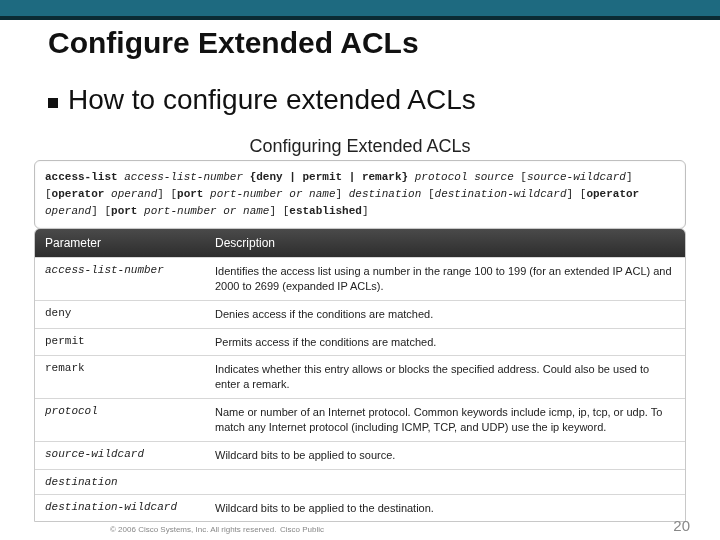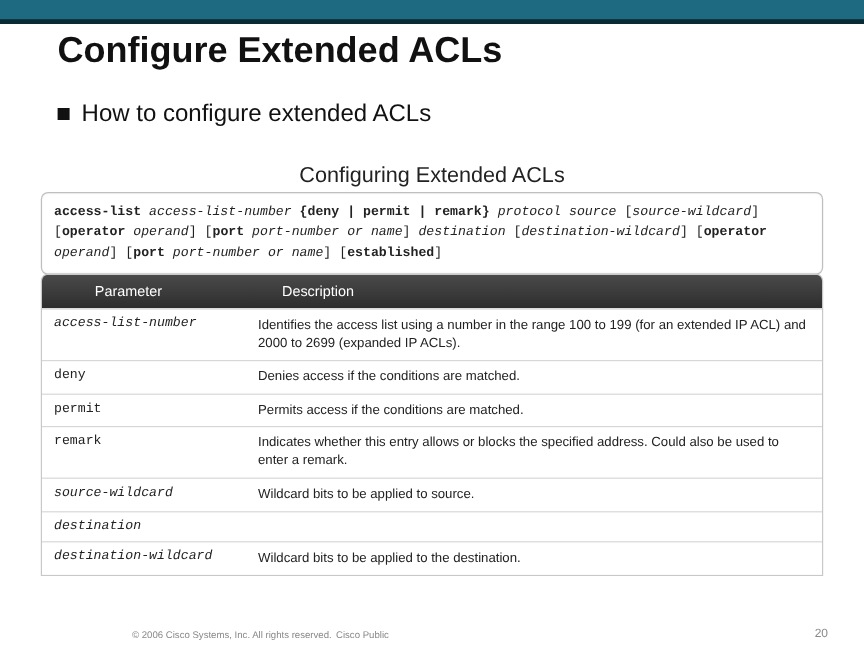--- a/index.html
+++ b/index.html
@@ -1,41 +1,41 @@
 <!DOCTYPE html>
 <html><head>
 <meta charset="utf-8">
 <style>
   * { margin: 0; padding: 0; box-sizing: border-box; }
   html, body { width: 720px; height: 540px; background: #fff; font-family: Arial, Helvetica, sans-serif; overflow: hidden; }
   .slide { width: 720px; height: 540px; position: relative; }
   .accent-bar { position: absolute; top: 0; left: 0; right: 0; height: 20px; background: #1e6a80; border-bottom: 4px solid #0b2b34; }
   .title { position: absolute; top: 26px; left: 48px; font-size: 30px; font-weight: bold; color: #111; }
-  .subtitle-row { position: absolute; top: 84px; left: 48px; font-size: 20px; color: #111; }
+  .subtitle-row { position: absolute; top: 84px; left: 48px; font-size: 28px; color: #111; }
   .bullet { display: inline-block; width: 10px; height: 10px; background: #111; margin-right: 10px; vertical-align: 1px; }
 
   .panel-title { position: absolute; top: 136px; left: 0; right: 0; text-align: center; font-family: Arial, sans-serif; font-size: 18px; color: #222; }
 
   .syntax-box { position: absolute; top: 160px; left: 34px; right: 34px; border: 1px solid #bfbfbf; border-radius: 6px; padding: 8px 10px; background: #fff; font-family: "Courier New", monospace; font-size: 11px; line-height: 1.55; color: #222; box-shadow: inset 0 0 2px rgba(0,0,0,0.08); }
   .kw { font-weight: bold; }
   .it { font-style: italic; }
 
   .param-table { position: absolute; top: 228px; left: 34px; right: 34px; border: 1px solid #c8c8c8; border-radius: 6px 6px 0 0; overflow: hidden; background: #fff; font-size: 11px; }
   .param-head { display: flex; background: linear-gradient(#4a4a4a,#2d2d2d); color: #fff; font-family: Arial, sans-serif; font-size: 12px; }
-  .param-head .c1 { width: 170px; padding: 7px 24px; margin-left: 20px; }
+  .param-head .c1 { width: 170px; padding: 7px 10px; }
   .param-head .c2 { flex: 1; padding: 7px 10px; }
   .param-row { display: flex; border-top: 1px solid #d7d7d7; background: #fff; }
   .param-row .c1 { width: 170px; padding: 6px 10px; font-family: "Courier New", monospace; font-style: italic; color: #222; }
   .param-row .c1.kwcell { font-style: normal; font-weight: normal; }
   .param-row .c2 { flex: 1; padding: 6px 10px; font-family: Arial, sans-serif; color: #222; line-height: 1.35; }
 
   .footer { position: absolute; bottom: 6px; left: 0; right: 0; font-size: 8px; color: #888; }
   .footer .copy { position: absolute; left: 110px; bottom: 0; }
   .footer .class { position: absolute; left: 280px; bottom: 0; }
-  .footer .page { position: absolute; right: 30px; bottom: 0; font-size: 10px; color: #888; }
+  .footer .page { position: absolute; right: 30px; bottom: 0; font-size: 15px; color: #888; }
 </style>
 </head>
 <body>
 
 <div class="slide">
   <div class="accent-bar"></div>
 
   <div class="title">Configure Extended ACLs</div>
 
   <div class="subtitle-row">
@@ -62,20 +62,24 @@
         </div>
         <div class="param-row">
           <div class="c1 kwcell" style="font-style: normal;">permit</div>
           <div class="c2">Permits access if the conditions are matched.</div>
         </div>
         <div class="param-row">
           <div class="c1 kwcell" style="font-style: normal;">remark</div>
           <div class="c2">Indicates whether this entry allows or blocks the specified address. Could also be used to enter a remark.</div>
         </div>
         <div class="param-row">
+          <div class="c1">protocol</div>
+          <div class="c2">Name or number of an Internet protocol. Common keywords include icmp, ip, tcp, or udp. To match any Internet protocol (including ICMP, TCP, and UDP) use the ip keyword.</div>
+        </div>
+        <div class="param-row">
           <div class="c1">source-wildcard</div>
           <div class="c2">Wildcard bits to be applied to source.</div>
         </div>
         <div class="param-row">
           <div class="c1">destination</div>
         </div>
         <div class="param-row">
           <div class="c1">destination-wildcard</div>
           <div class="c2">Wildcard bits to be applied to the destination.</div>
         </div>

